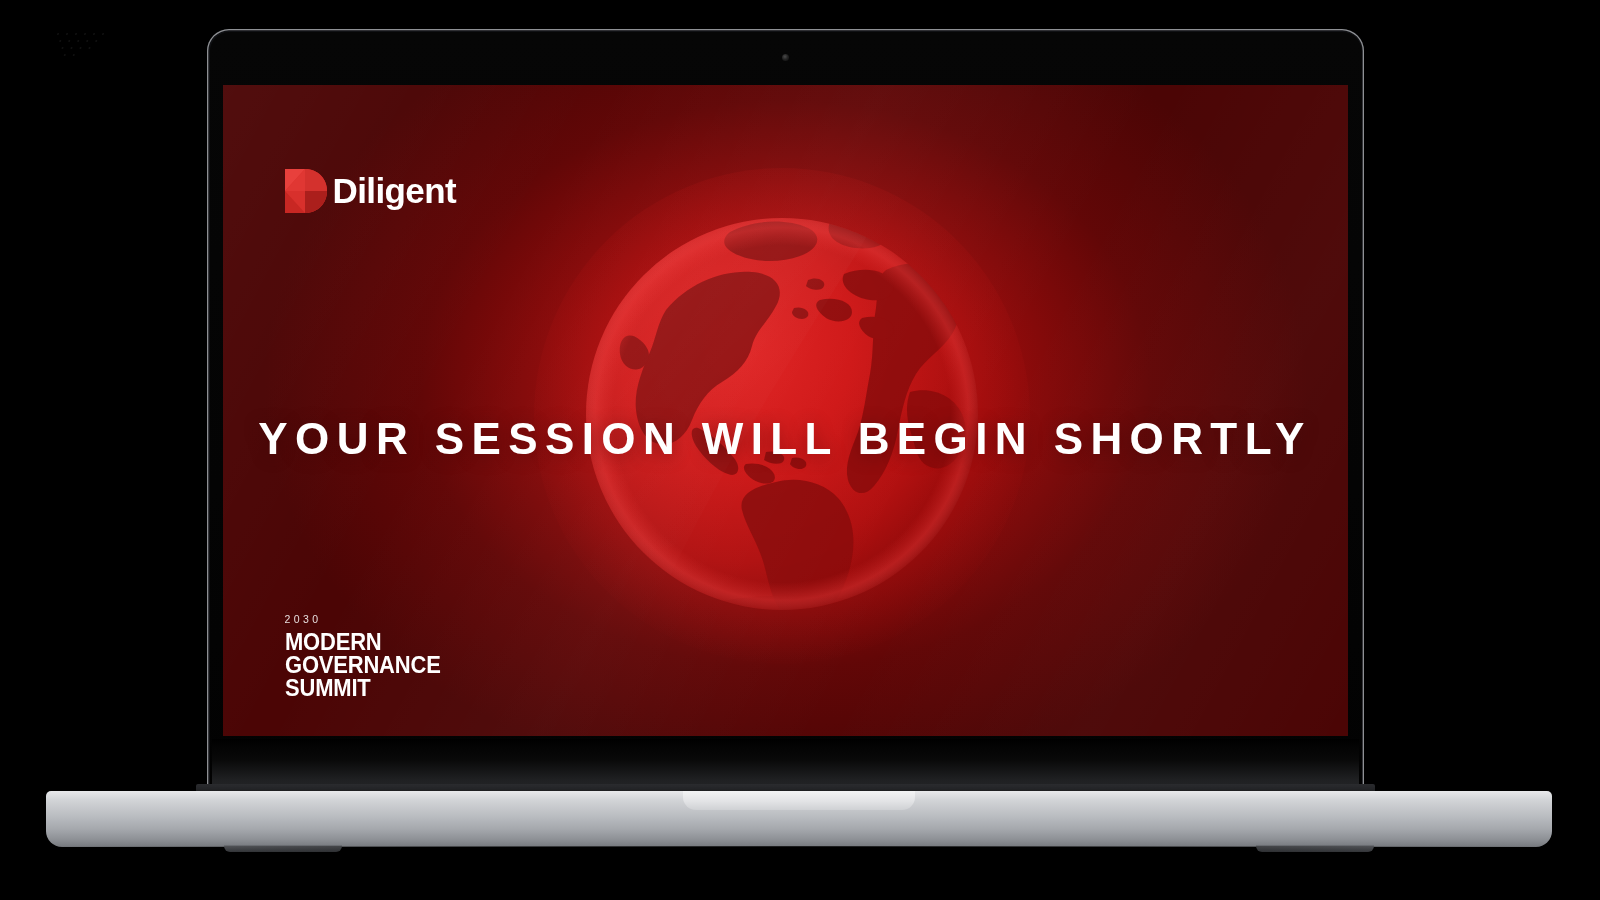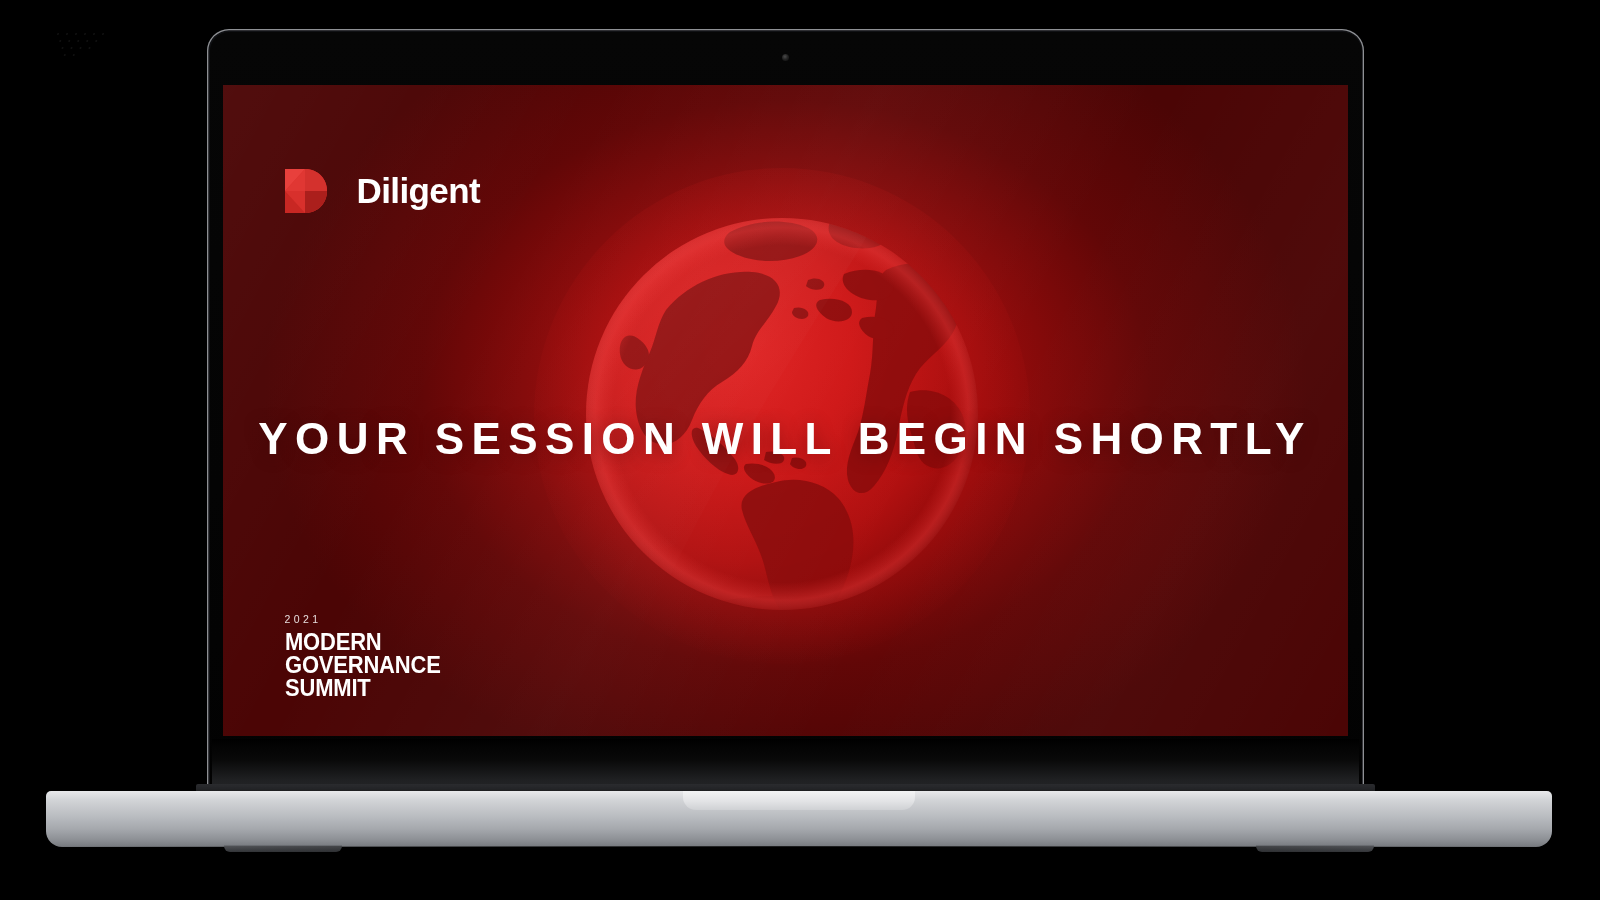--- a/index.html
+++ b/index.html
@@ -120,21 +120,21 @@
     position:absolute; left:-46px; top:-46px; width:496px; height:496px;
     border-radius:50%;
     background:radial-gradient(circle at 50% 46%,
       rgba(231,34,34,.55) 0%,
       rgba(200,20,20,.28) 52%,
       rgba(160,12,12,0) 74%);
   }
   #globe { position:absolute; inset:0; }
 
   
-  #brand { position:absolute; left:62px; top:84px; display:flex; align-items:center; gap:30px; }
+  #brand { position:absolute; left:62px; top:84px; display:flex; align-items:center; gap:6px; }
   #brand-mark { width:42px; height:44px; flex:0 0 auto; }
   #brand-word {
     color:#fff; font-size:35px; font-weight:700; letter-spacing:-.6px;
     line-height:1; font-family:"Liberation Sans", sans-serif;
   }
 
   
   #headline {
     position:absolute; left:0; right:0; top:332px; text-align:center;
     color:#fff; font-weight:700; font-size:44px; letter-spacing:7.4px;
@@ -282,21 +282,21 @@
                 <path d="M20 0 C33 0 42 10 42 22 L20 22 Z" fill="#d4312d"></path>
                 <path d="M42 22 C42 34 33 44 20 44 L20 22 Z" fill="#ab1f1c"></path>
                 <path d="M0 22 L20 0 L20 22 Z" fill="#e03733"></path>
               </svg>
               <div id="brand-word">Diligent</div>
             </div>
 
             <div id="headline">YOUR SESSION WILL BEGIN SHORTLY</div>
 
             <div id="summit">
-              <div id="summit-year">2021</div>
+              <div id="summit-year">2030</div>
               <div class="summit-line">MODERN</div>
               <div class="summit-line">GOVERNANCE</div>
               <div class="summit-line">SUMMIT</div>
             </div>
 
           </div>
         </div>
 
         <div id="lid-chin"></div>
       </div>

